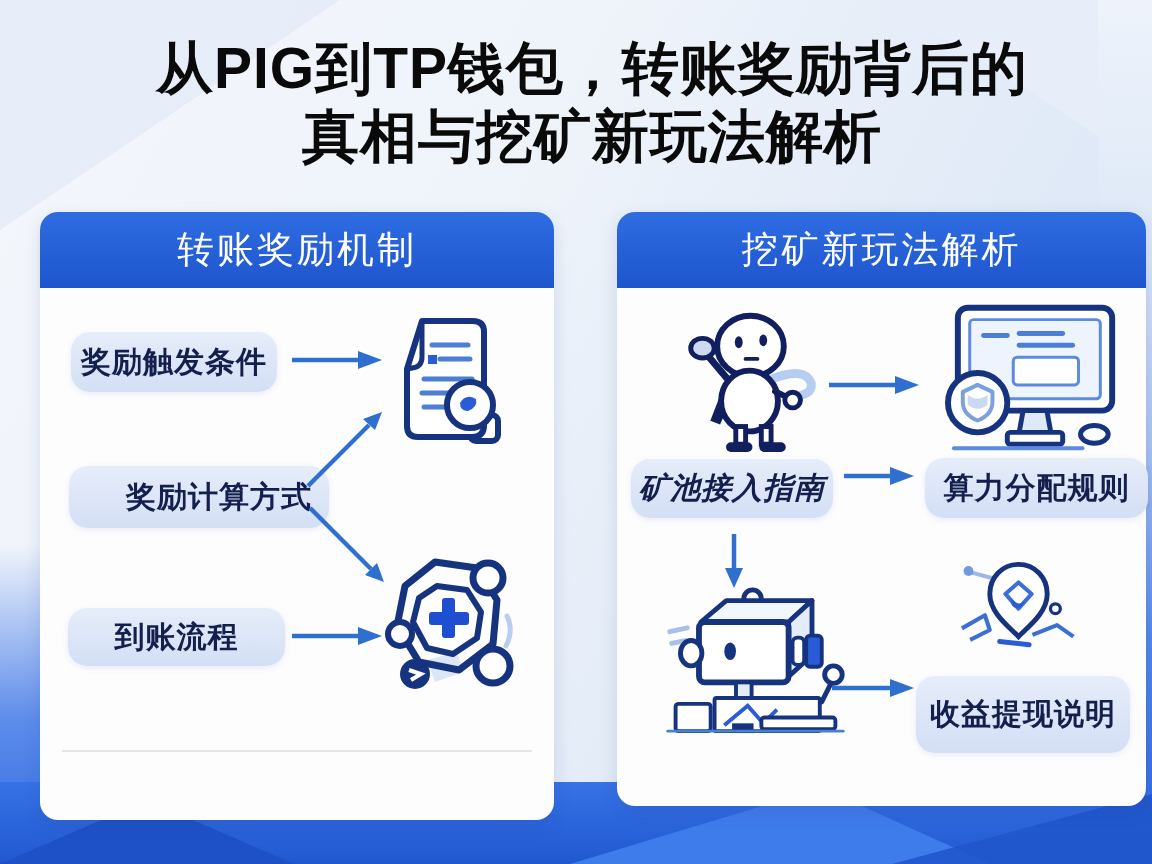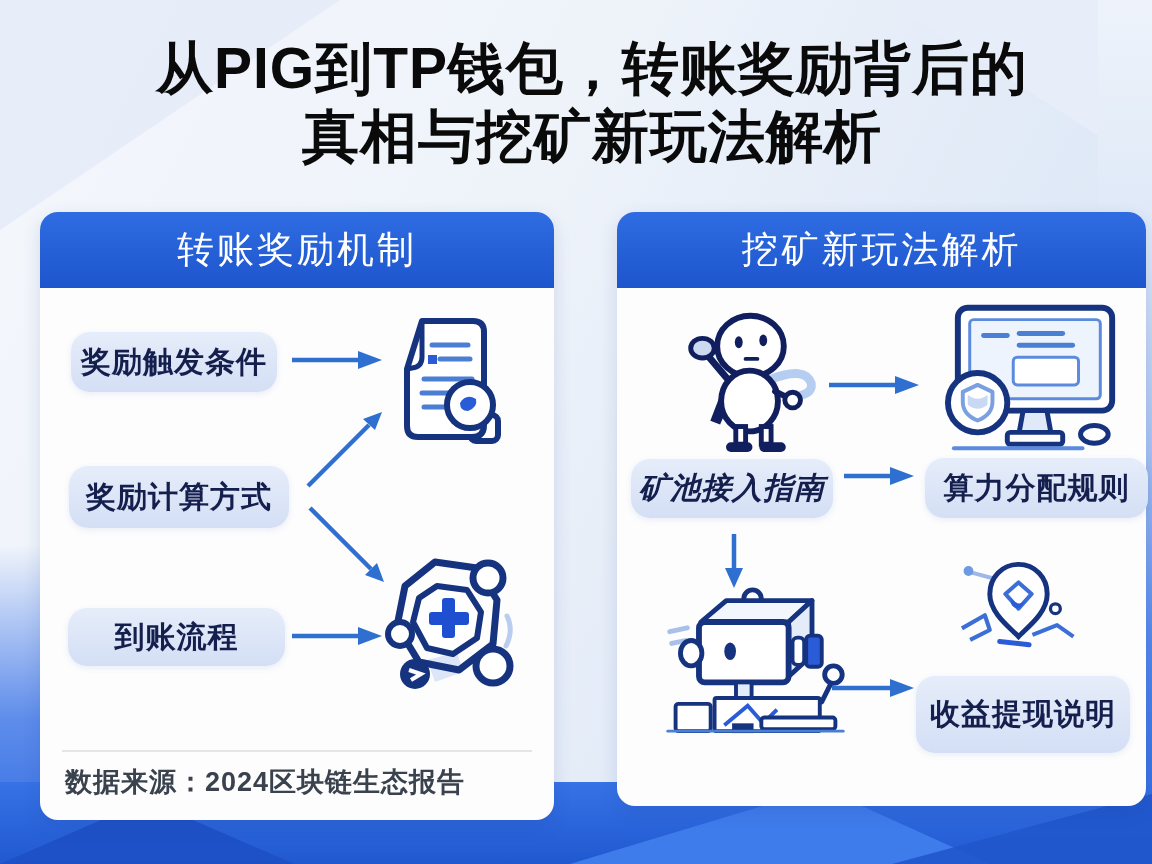--- a/index.html
+++ b/index.html
@@ -64,21 +64,21 @@
 
   <div class="title">
     <div>从PIG到TP钱包，转账奖励背后的</div>
     <div>真相与挖矿新玩法解析</div>
   </div>
 
   <div class="card card-left">
     <div class="banner">转账奖励机制</div>
 
     <div class="pill" style="left:31px;top:120px;width:206px;height:60px;">奖励触发条件</div>
-    <div class="pill" style="left:29px;top:254px;width:220px;height:62px;">奖励计算方式</div>
+    <div class="pill" style="left:29px;top:254px;width:220px;height:62px;padding-left:40px;">奖励计算方式</div>
     <div class="pill" style="left:28px;top:396px;width:217px;height:58px;">到账流程</div>
 
     <span class="arrow" style="left:250px;top:136px;">
       <svg width="92" height="24" viewBox="0 0 92 24">
           <line x1="2" y1="12" x2="70" y2="12" stroke="#2e6fd0" stroke-width="4.5"></line>
           <polygon points="92,12 68,3 68,21" fill="#2e6fd0"></polygon>
         </svg>
     </span>
     <span class="arrow" style="left:262px;top:196px;">
       <svg width="84" height="84" viewBox="0 0 84 84">
@@ -127,21 +127,20 @@
         <circle cx="103" cy="26" r="15" fill="#fff" stroke="#16337f" stroke-width="7"></circle>
         <circle cx="108" cy="114" r="17" fill="#fff" stroke="#16337f" stroke-width="7"></circle>
         <circle cx="15" cy="82" r="12" fill="#fff" stroke="#16337f" stroke-width="6"></circle>
         <circle cx="30" cy="122" r="15" fill="#16337f"></circle>
         <polyline points="24,118 36,122 26,128" fill="none" stroke="#fff" stroke-width="4"></polyline>
         <path d="M122 64 q7 14 -1 30" fill="none" stroke="#b9cdf0" stroke-width="5" stroke-linecap="round"></path>
       </svg>
     </span>
 
     <div class="divider"></div>
-    <div class="footer-note">数据来源：2024区块链生态报告</div>
   </div>
 
   <div class="card card-right">
     <div class="banner">挖矿新玩法解析</div>
 
     <span class="icon" style="left:60px;top:91px;">
       <svg width="147" height="152" viewBox="0 0 150 155">
         <path d="M95 78 q36 -14 42 4 q2 12 -20 14" fill="none" stroke="#a8c4ee" stroke-width="9" stroke-linecap="round" opacity=".85"></path>
         <polygon points="48,84 34,120 44,124 58,92" fill="#111f5e"></polygon>
         <line x1="52" y1="78" x2="30" y2="52" stroke="#111f5e" stroke-width="7" stroke-linecap="round"></line>

